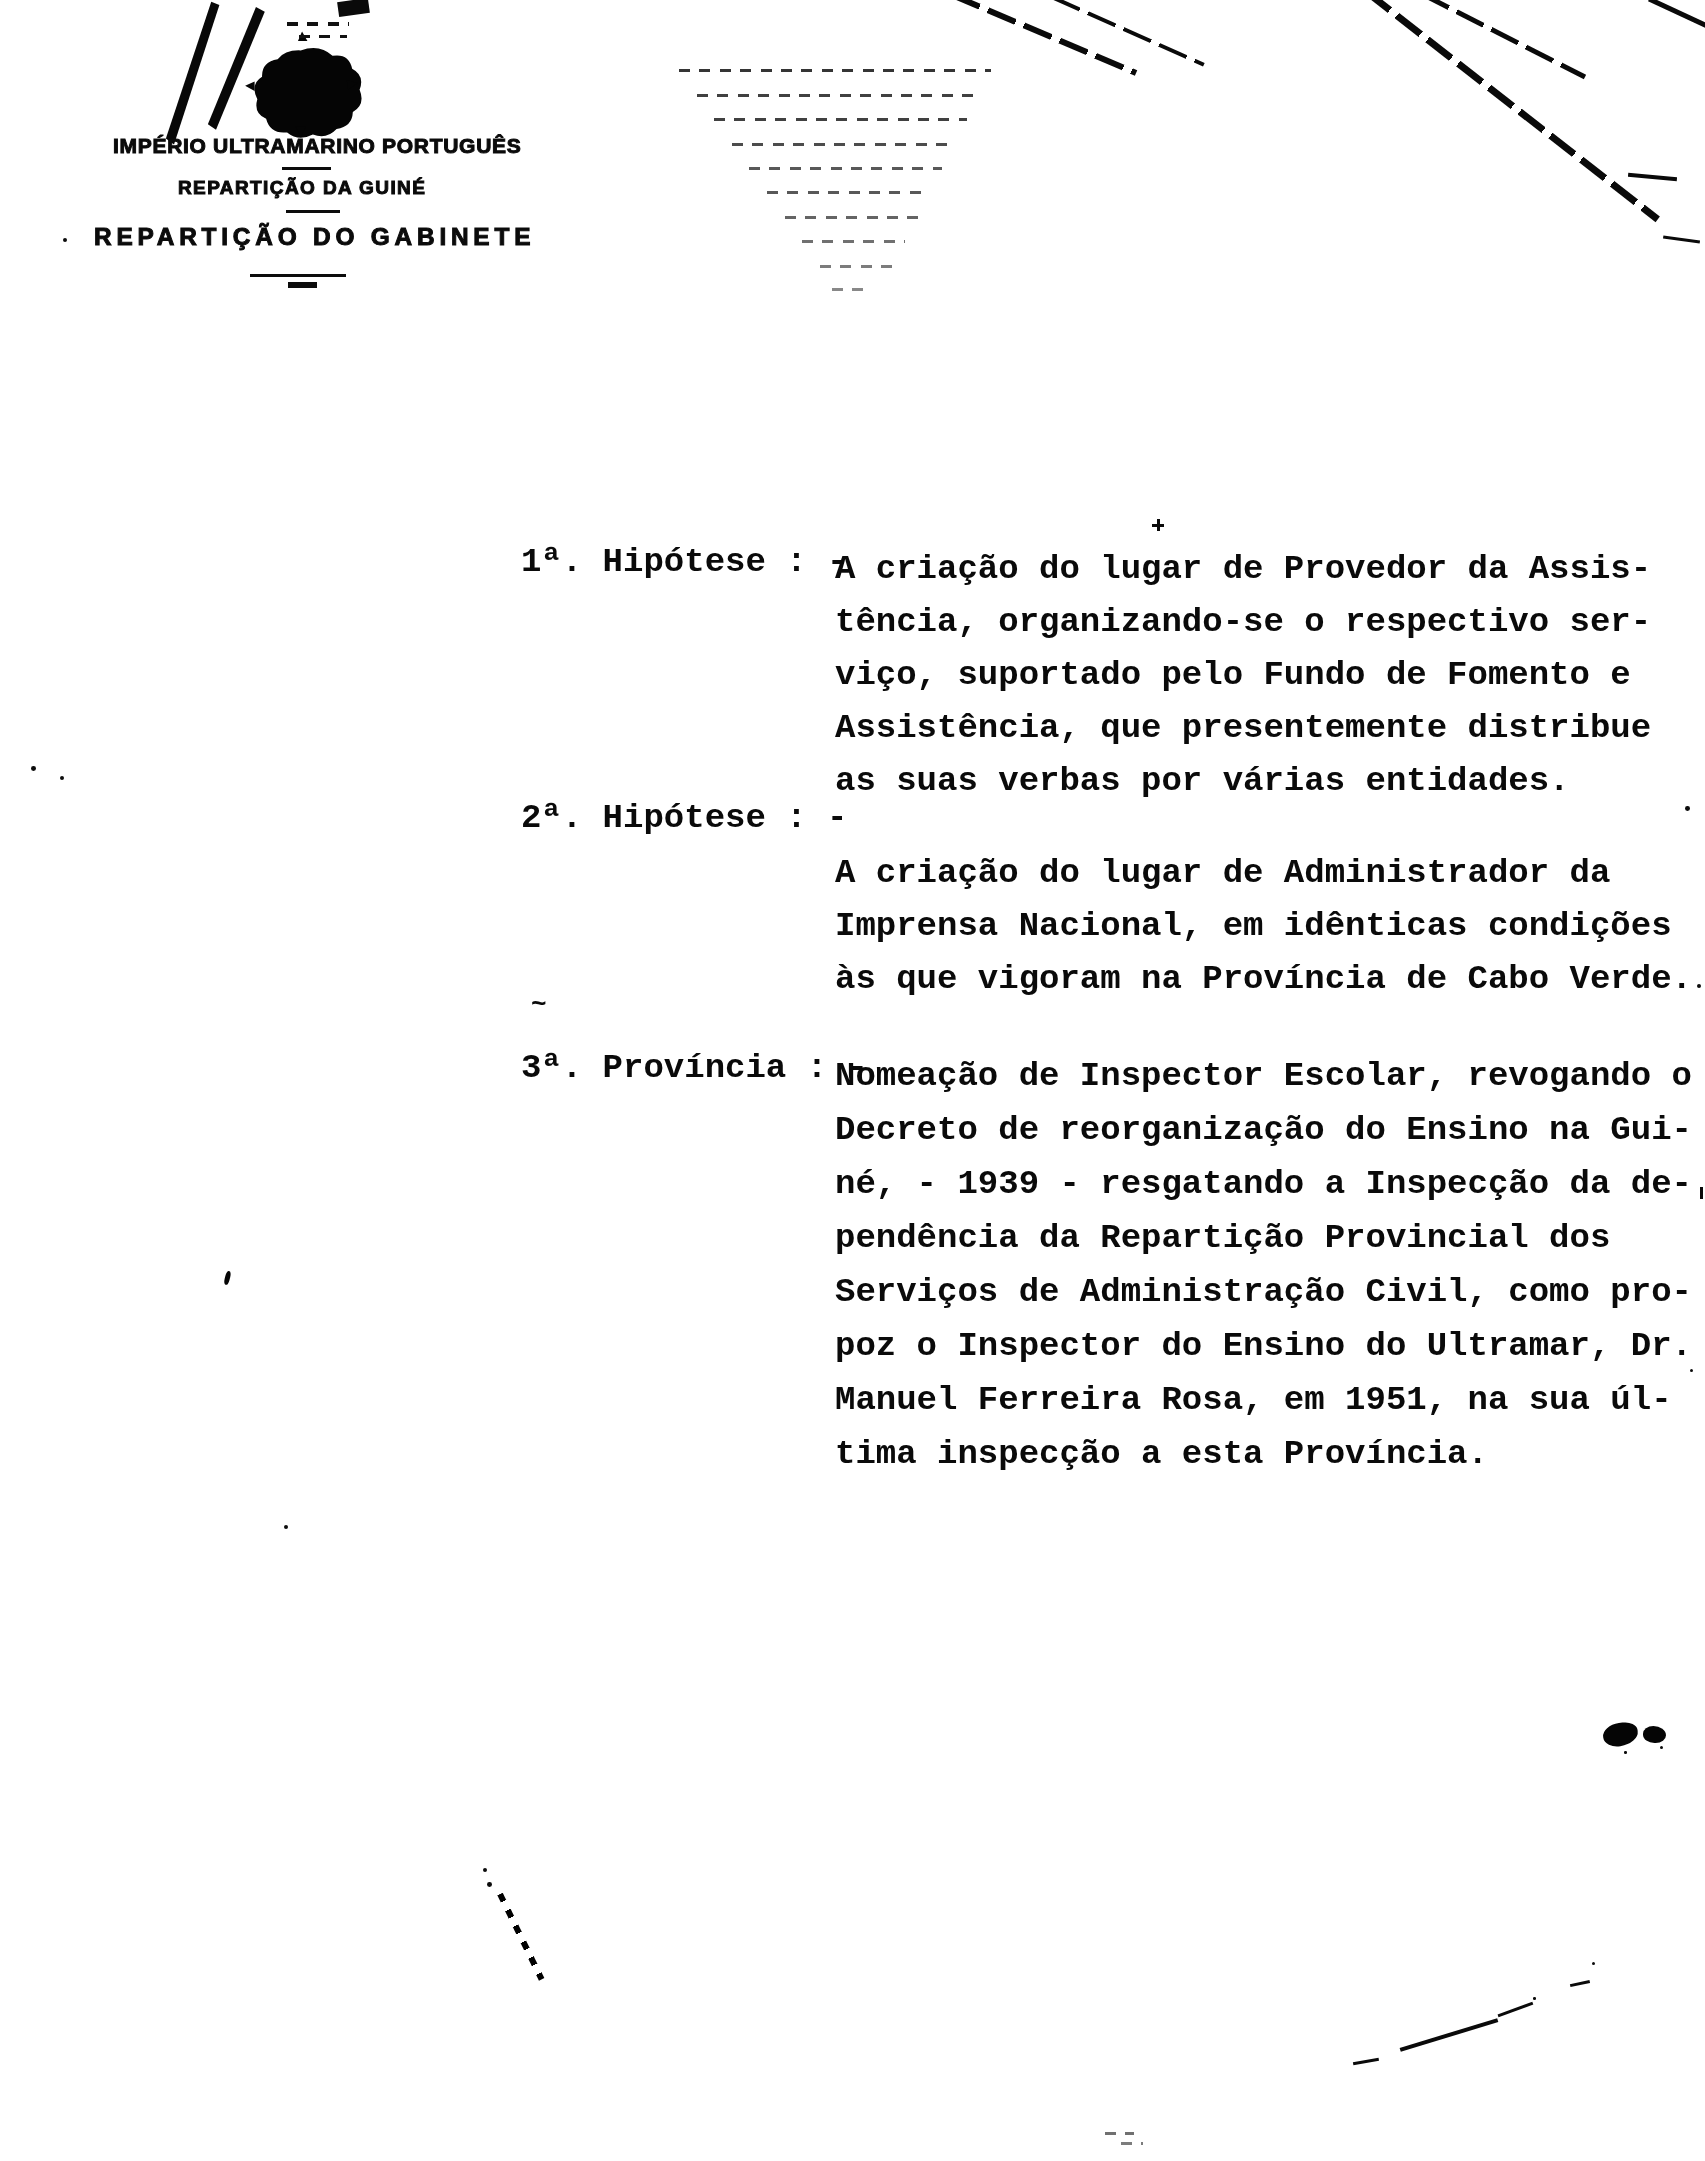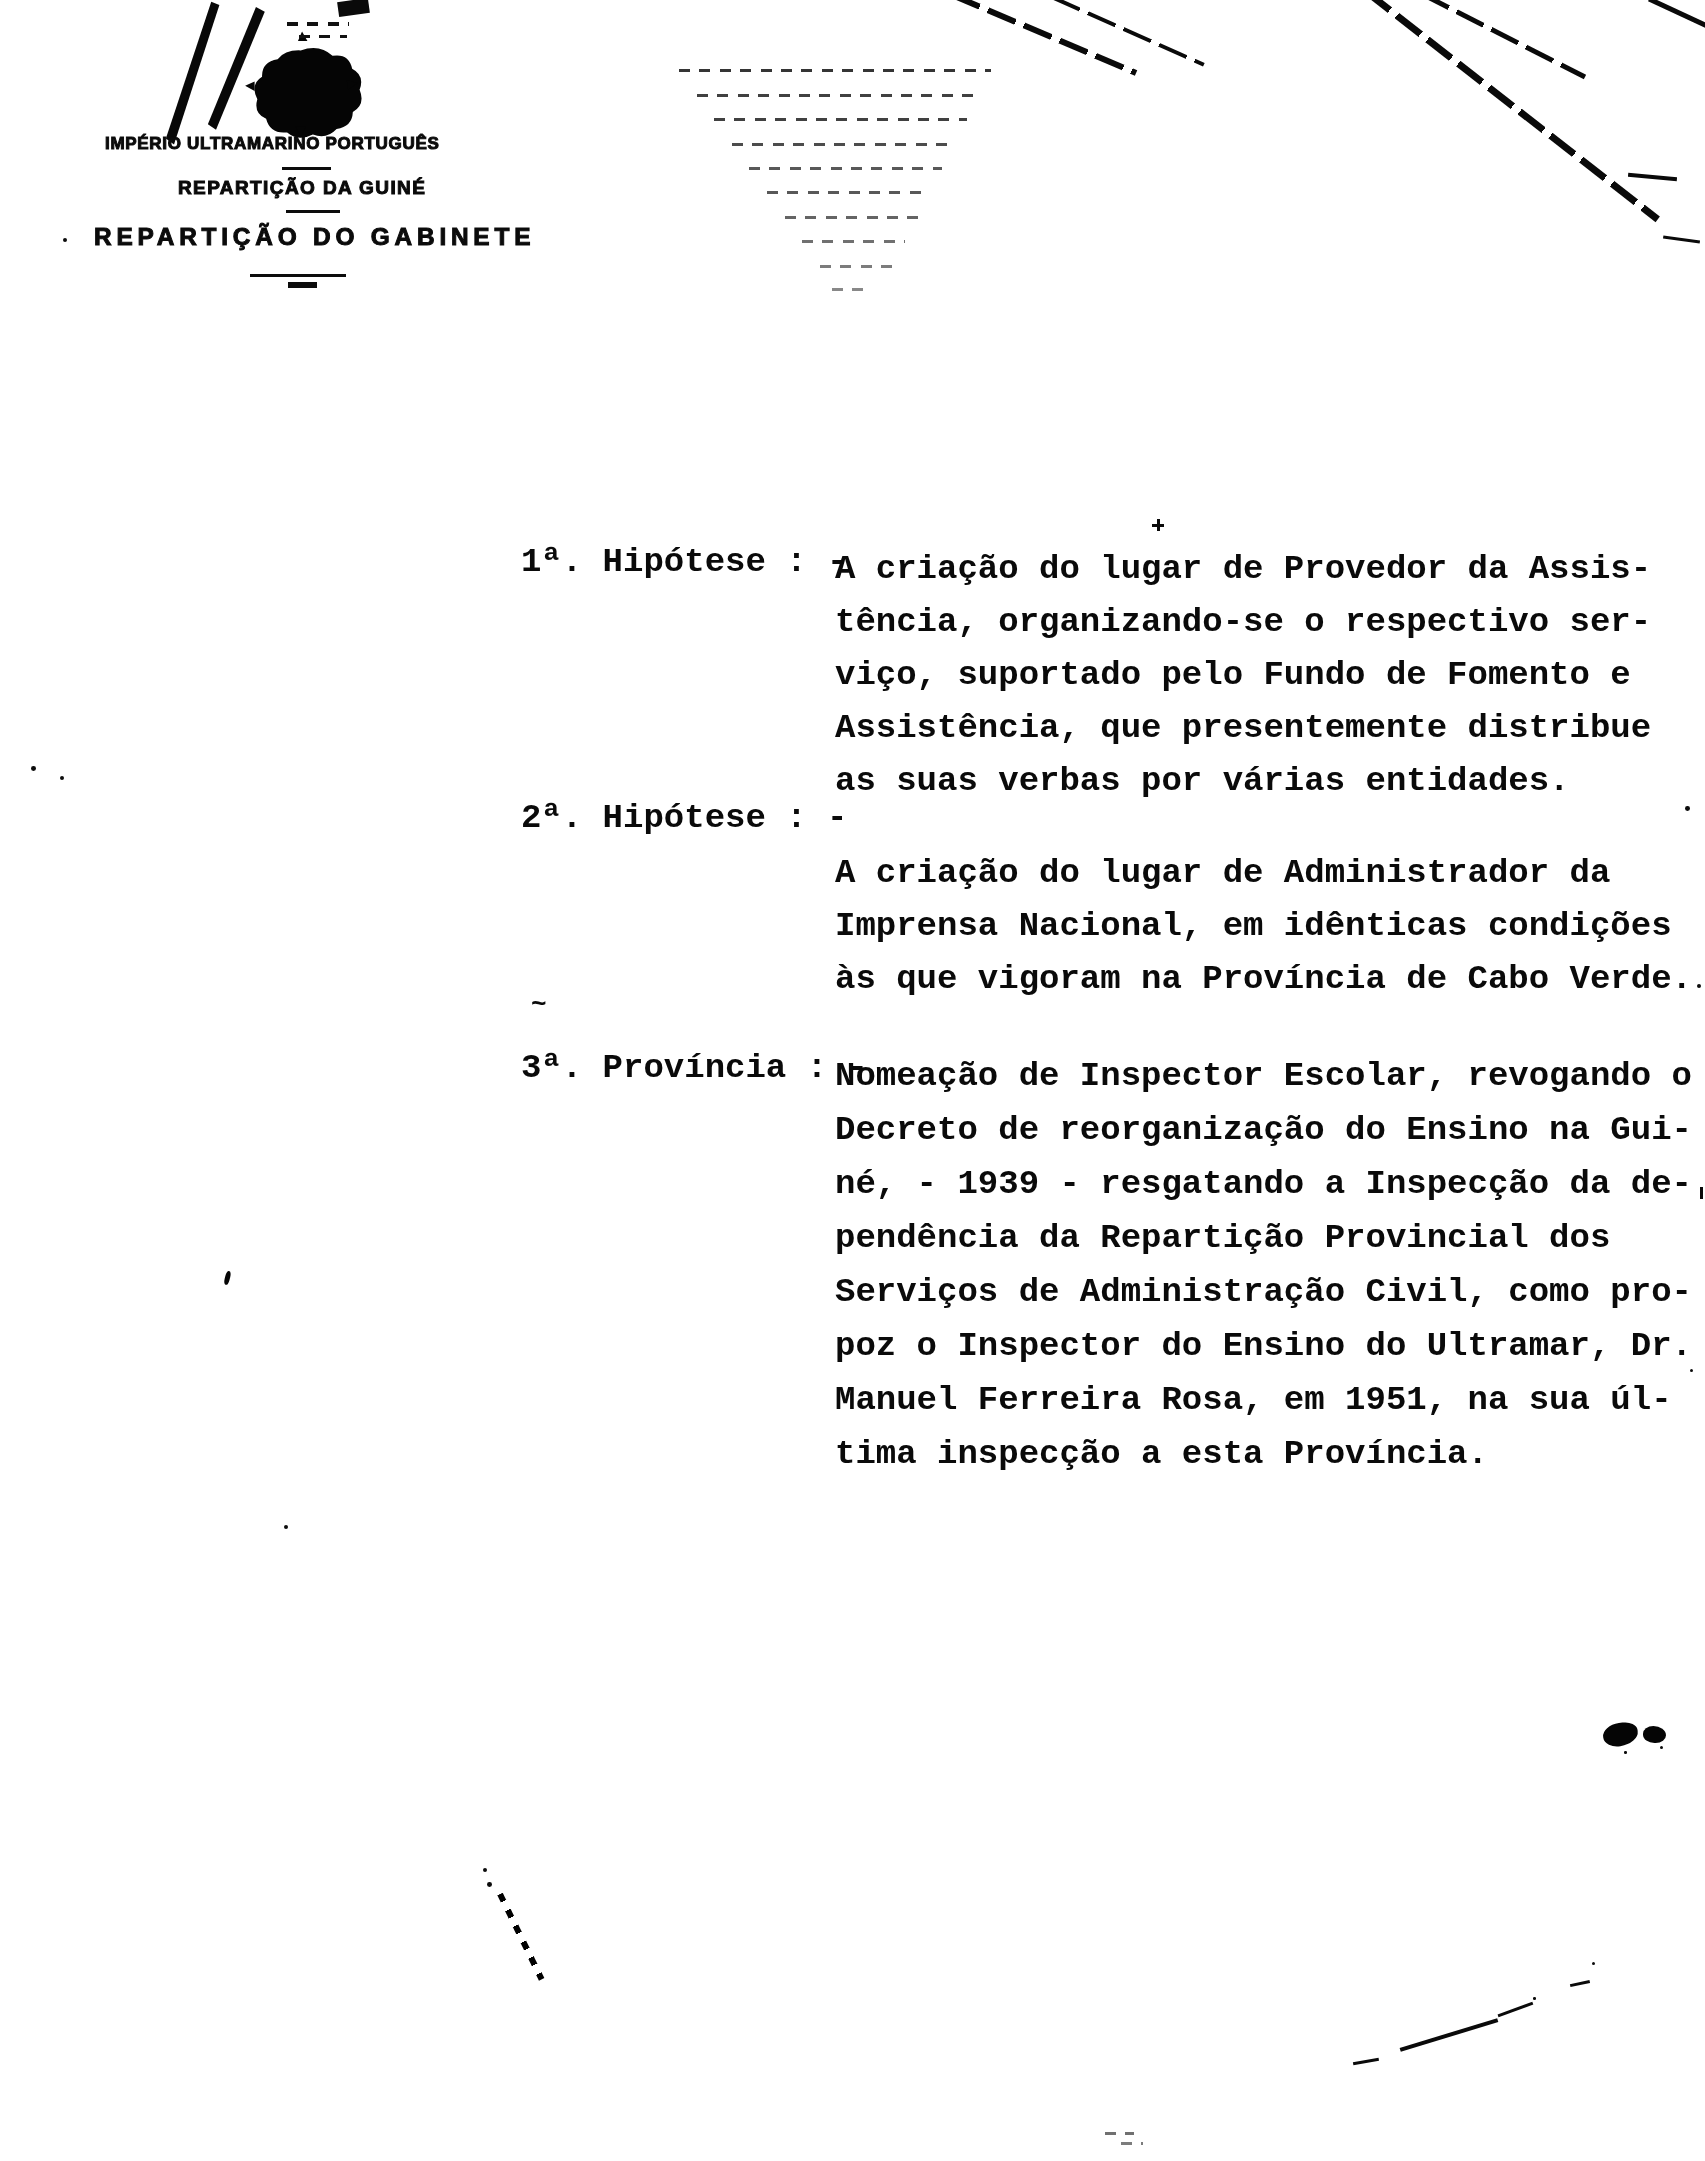--- a/index.html
+++ b/index.html
@@ -12,21 +12,21 @@
     font-family:"Liberation Mono","DejaVu Sans Mono",monospace;
   }
 
   
   .lh-line {
     position:absolute; white-space:nowrap;
     font-family:"Liberation Sans","DejaVu Sans",sans-serif;
     font-weight:bold; color:#0b0b0b;
     -webkit-text-stroke:1px #0b0b0b;
   }
-  .lh-1 { left:105px; top:134px;  font-size:17px; letter-spacing:0.7px; }
+  .lh-1 { left:113px; top:134px;  font-size:21px; letter-spacing:0.7px; }
   .lh-2 { left:178px; top:177px;  font-size:19px; letter-spacing:1.4px; }
   .lh-3 { left:94px; top:223px;  font-size:24.4px; letter-spacing:4.8px; }
   .lh-dash { position:absolute; background:#0c0c0c; }
 
   
   .title-block {
     position:absolute; left:665px; top:228px; width:673px;
     text-align:center;
   }
   .title-row { height:58px; }

